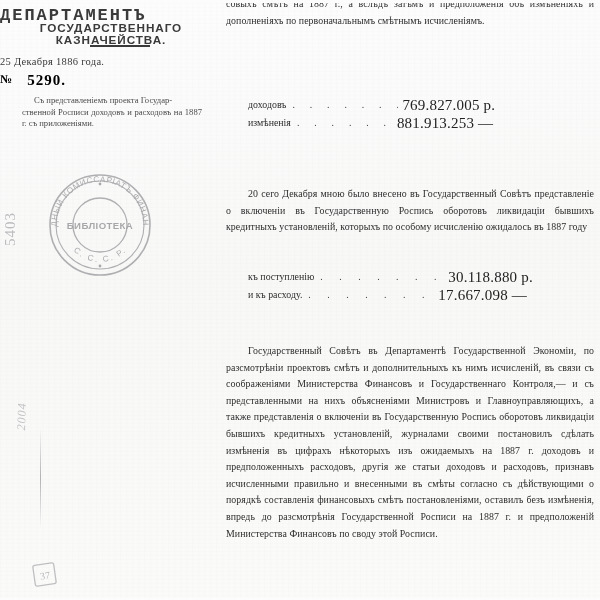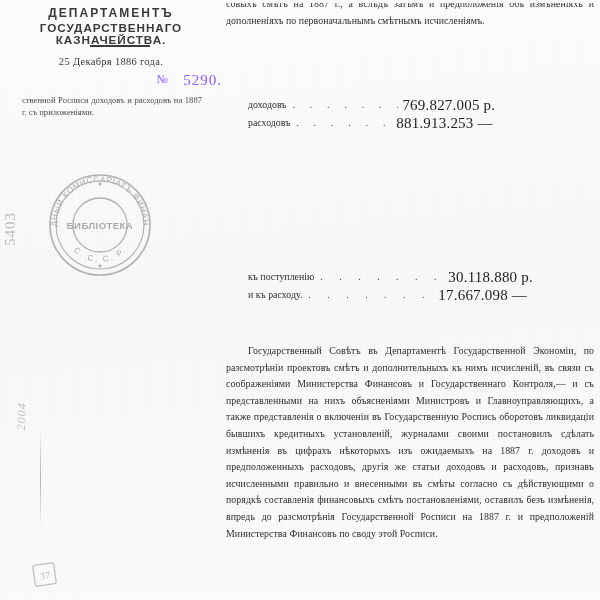--- a/index.html
+++ b/index.html
@@ -21,45 +21,44 @@
     pointer-events:none;
   }
   .sheet{position:absolute;inset:0;}
 
   
   .left-col{
     position:absolute;left:0;top:0;width:222px;height:600px;
   }
   .dept-line1{
     position:absolute;top:6px;left:0;width:222px;
-    text-align:center;
-    font-size:12px;font-weight:700;letter-spacing:2.0px;
+    font-size:17px;font-weight:700;letter-spacing:2.0px;
     color:#3a3a3a;
-    font-family:Liberation Sans, sans-serif;
+    font-family:Liberation Mono, monospace;
   }
   .dept-line2{
     position:absolute;top:22px;left:0;width:222px;
     text-align:center;
     font-size:11.5px;font-weight:700;letter-spacing:0.9px;
     color:#3a3a3a;
     font-family:"Liberation Sans","DejaVu Sans",sans-serif;
     transform:scaleX(1.02);
   }
   .rule{
     position:absolute;top:45px;left:90px;width:60px;height:2px;
     background:#3a3a3a;
   }
   .doc-date{
     position:absolute;top:56px;left:0;width:222px;
-    text-align:center;font-size:10.5px;color:#3a3a3a;
+    font-size:10.5px;color:#3a3a3a;
     letter-spacing:0.3px;
   }
   .doc-num{
     position:absolute;top:72px;left:0;width:222px;
-    text-align:right;font-size:15px;font-weight:400;color:#8b5cf6;
+    text-align:left;font-size:15px;font-weight:700;color:#000000;
     letter-spacing:1px;
     font-family:"Liberation Serif","DejaVu Serif",serif;
   }
   .doc-num .hash{font-size:12px;vertical-align:2px;}
   .subject{
     position:absolute;top:95px;left:22px;width:180px;
     font-size:8.6px;line-height:11.6px;color:#4a4a4a;
     text-align:justify;
   }
   .subject .ind{display:block;text-indent:12px;}
@@ -165,20 +164,21 @@
 
     <div class="doc-date">25 Декабря 1886 года.</div>
 
     <div class="doc-num">
       <span class="hash">№</span>
       &nbsp;
       <span>5290.</span>
     </div>
 
     <div class="subject">
+      <span class="ind">Съ представленіемъ проекта Государ-</span>
       <span>ственной Росписи доходовъ и расходовъ</span>
       <span>на 1887 г. съ приложеніями.</span>
     </div>
 
     <div class="stamp">
       <svg width="118" height="118" viewBox="0 0 118 118">
         <defs>
           <path id="arcTop" d="M 16,59 A 43,43 0 0 1 102,59"></path>
           <path id="arcBot" d="M 22,59 A 37,37 0 0 0 96,59"></path>
         </defs>
@@ -216,27 +216,28 @@
     <p class="para p-top">совыхъ смѣтъ на 1887 г., а вслѣдъ затѣмъ и предположенія объ измѣненіяхъ и дополненіяхъ по первоначальнымъ смѣтнымъ исчисленіямъ.</p>
 
 
     <div class="figures fig-1">
       <div class="figrow">
         <span class="lbl">доходовъ</span>
         <span class="dots">. . . . . . .</span>
         <span class="val">769.827.005 р.</span>
       </div>
       <div class="figrow r2">
-        <span class="lbl">расходовъ</span>
+        <span class="lbl">измѣненія</span>
         <span class="dots">. . . . . . .</span>
         <span class="val">881.913.253 —</span>
       </div>
     </div>
 
 
+    <p class="para ind p-intro20">20 сего Декабря мною было внесено въ Государственный Совѣтъ представленіе о включеніи въ Государственную Роспись оборотовъ ликвидаціи бывшихъ кредитныхъ установленій, которыхъ по особому исчисленію ожидалось въ 1887 году</p>
 
     <div class="figures fig-2">
       <div class="figrow f2a">
         <span class="lbl">къ поступленію</span>
         <span class="dots">. . . . . . .</span>
         <span class="val">30.118.880 р.</span>
       </div>
       <div class="figrow f2b">
         <span class="lbl">и къ расходу.</span>
         <span class="dots">. . . . . . .</span>

